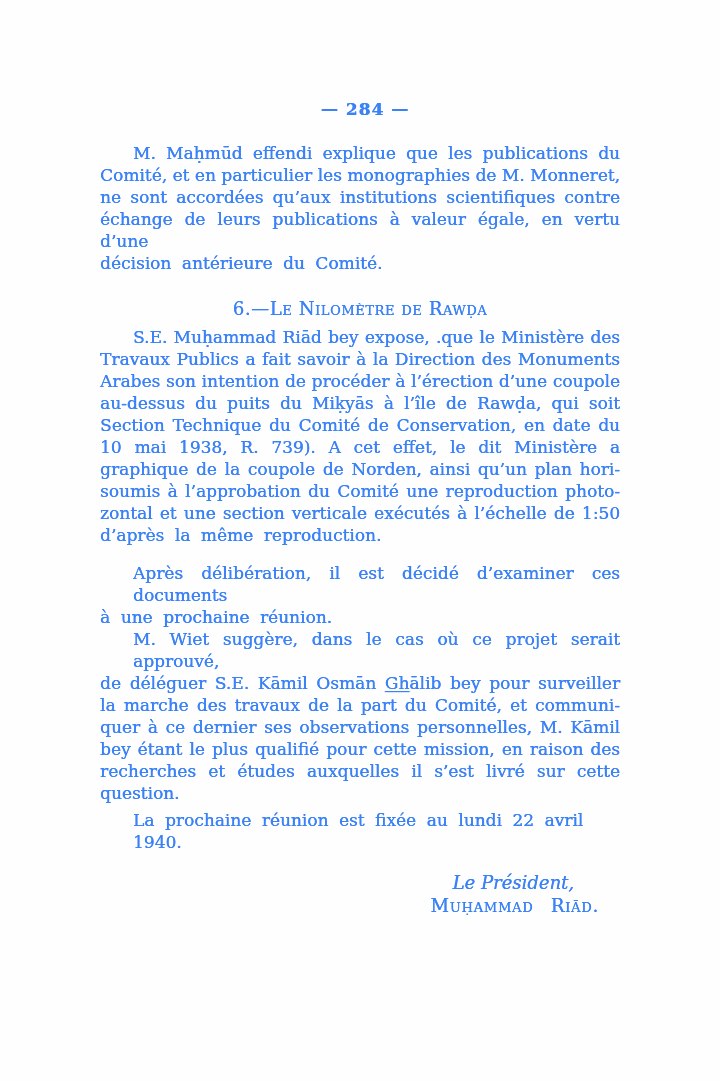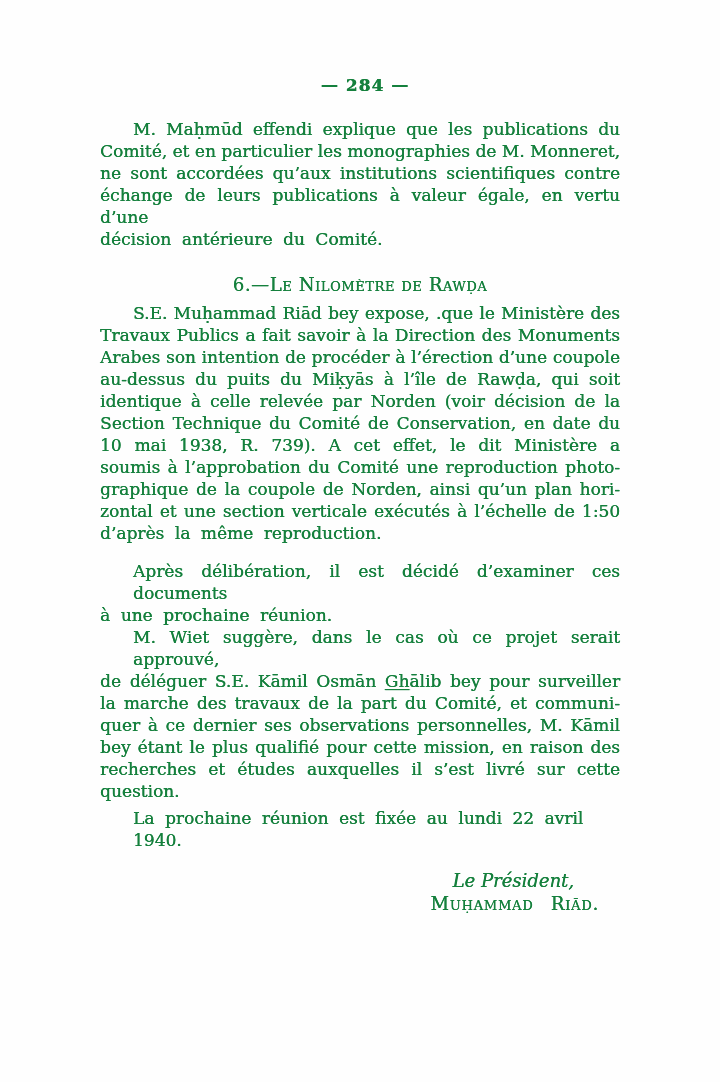--- a/index.html
+++ b/index.html
@@ -5,28 +5,28 @@
   html, body {
     margin: 0;
     padding: 0;
     background: #ffffff;
   }
   .page {
     position: relative;
     width: 720px;
     height: 1082px;
     background: #fefefe;
-    color: #15803d;
+    color: #3b82f6;
     font-family: "DejaVu Serif", serif;
     font-size: 17px;
     line-height: 22px;
     overflow: hidden;
     text-shadow: 0.3px 0.2px 0 currentColor; 
     box-sizing: border-box;
-    padding-top: 75px;
+    padding-top: 99px;
   }
   .text-block {
     margin-left: 100px;
     width: 520px;
   }
   .page-number {
     text-align: center;
     padding-left: 10px;
     font-weight: bold;
     letter-spacing: 1px;
@@ -101,25 +101,24 @@
       </div>
 
 
     <h2 class="section-heading">6.—Le Nilomètre de Rawḍa</h2>
 
     <div class="para p3">
         <div class="line first">S.E. Muḥammad Riād bey expose, .que le Ministère des</div>
         <div class="line">Travaux Publics a fait savoir à la Direction des Monuments</div>
         <div class="line">Arabes son intention de procéder à l’érection d’une coupole</div>
         <div class="line">au-dessus du puits du Miḳyās à l’île de Rawḍa, qui soit</div>
-        <div class="line">identique à celle relevée par Norden (voir décision de la</div>
         <div class="line">Section Technique du Comité de Conservation, en date du</div>
         <div class="line">10 mai 1938, R. 739). A cet effet, le dit Ministère a</div>
+        <div class="line">graphique de la coupole de Norden, ainsi qu’un plan hori-</div>
         <div class="line">soumis à l’approbation du Comité une reproduction photo-</div>
-        <div class="line">graphique de la coupole de Norden, ainsi qu’un plan hori-</div>
         <div class="line">zontal et une section verticale exécutés à l’échelle de 1:50</div>
         <div class="line last">d’après la même reproduction.</div>
       </div>
 
     <div class="para p4">
         <div class="line first">Après délibération, il est décidé d’examiner ces documents</div>
         <div class="line last">à une prochaine réunion.</div>
       </div>
 
     <div class="para p5">

